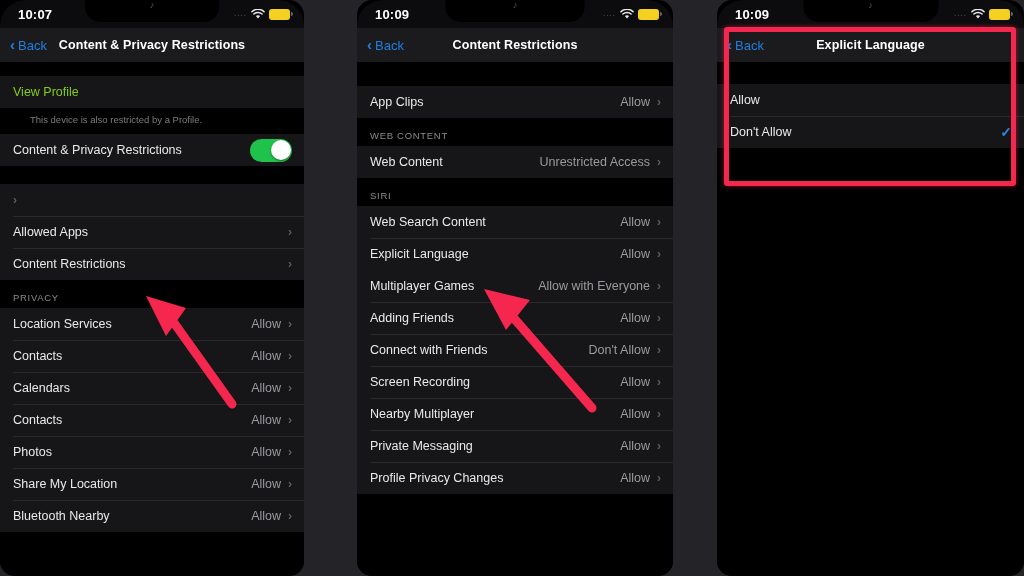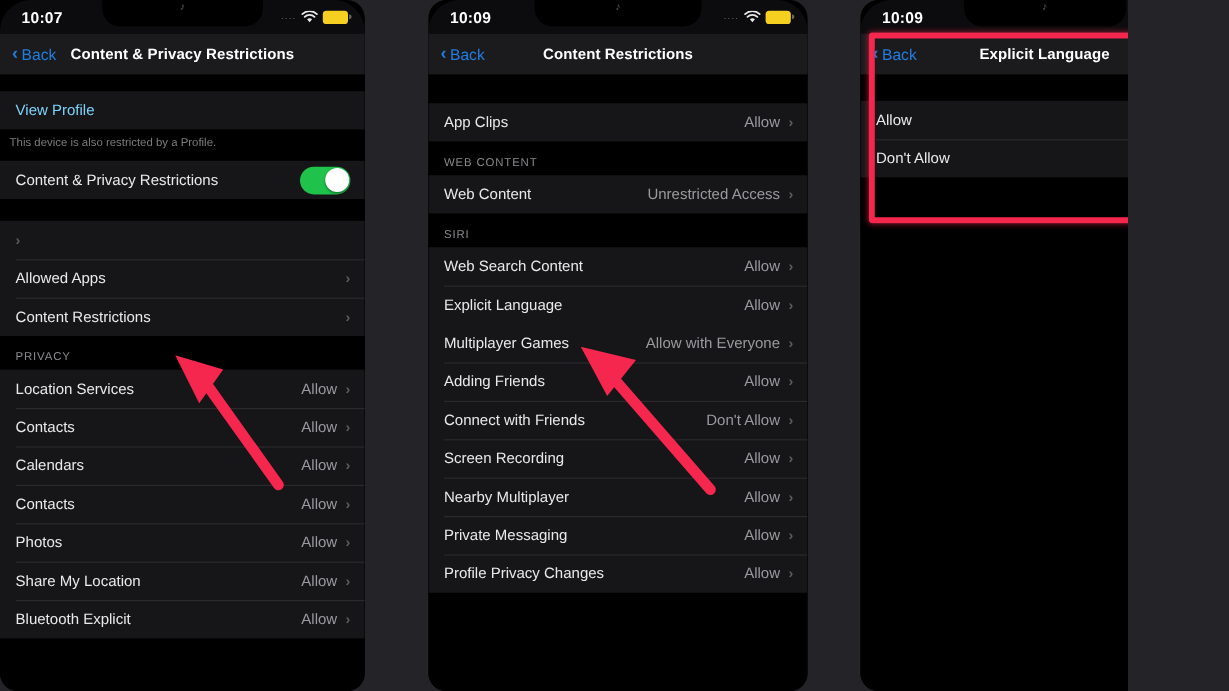--- a/index.html
+++ b/index.html
@@ -4,21 +4,21 @@
 <style>
   * { box-sizing: border-box; margin: 0; padding: 0; }
   html, body {
     width: 1024px; height: 576px;
     background: #242428;
     font-family: "Liberation Sans", sans-serif;
     overflow: hidden;
   }
   #stage {
     position: relative;
-    width: 940px; height: 576px;
+    width: 1024px; height: 576px;
     background: #242428;
     overflow: hidden;
   }
 
   
   .phone {
     position: absolute;
     top: 0;
     height: 576px;
     background: #000;
@@ -175,25 +175,25 @@
     font-weight: bold;
   }
   .sect-header {
     color: #8a8a8e;
     font-size: 9.5px;
     letter-spacing: .7px;
     padding: 12px 0 5px 13px;
     background: #000;
     text-transform: uppercase;
   }
-  .link-row { color: #7dd3fc; }
+  .link-row { color: #84cc16; }
   .footnote {
     color: #7d7d81;
     font-size: 9.5px;
-    padding: 6px 13px 9px 8px;
+    padding: 6px 13px 9px 30px;
     background: #000;
   }
   .check {
     color: #2f84e3;
     font-size: 14px;
     font-weight: bold;
     line-height: 14px;
   }
 
   
@@ -340,21 +340,21 @@
               </span>
           </div>
           <div class="row">
             <span class="row-label">Share My Location</span>
             <span class="row-right">
                 <span>Allow</span>
                 <span class="chevron">›</span>
               </span>
           </div>
           <div class="row">
-            <span class="row-label">Bluetooth Explicit</span>
+            <span class="row-label">Bluetooth Nearby</span>
             <span class="row-right">
                 <span>Allow</span>
                 <span class="chevron">›</span>
               </span>
           </div>
         </div>
       </div>
 
     </div>
   </div>

